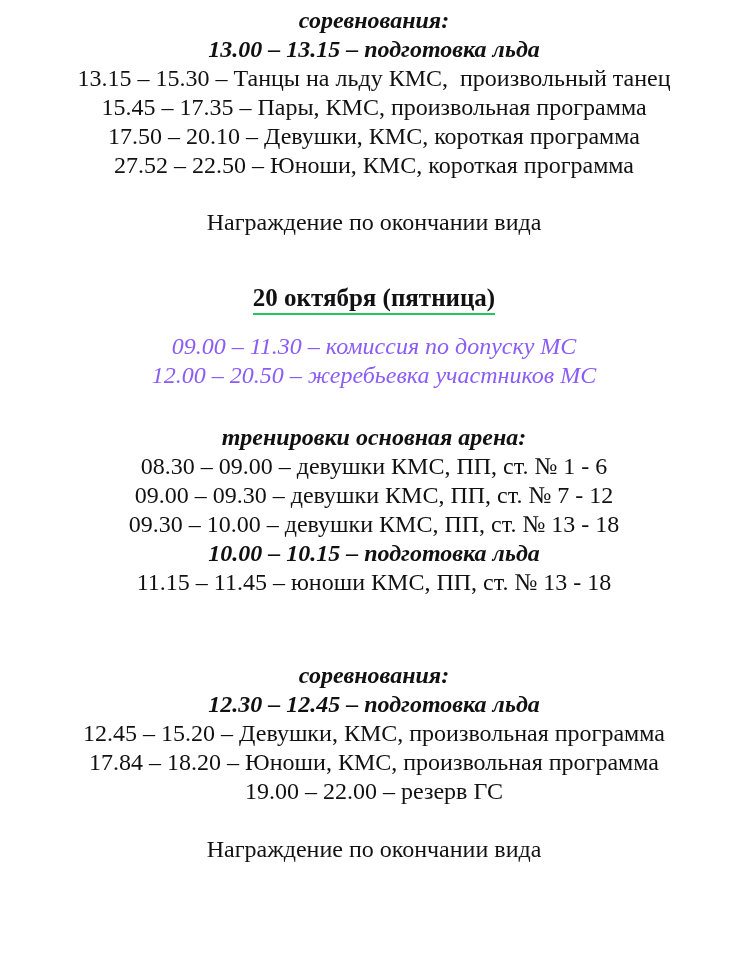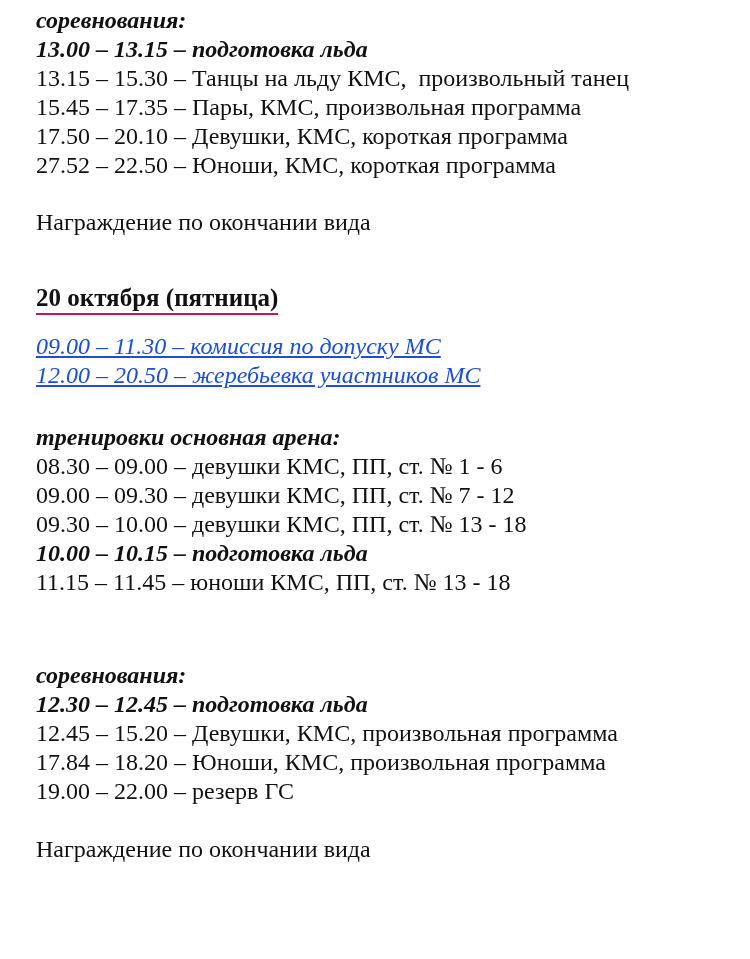--- a/index.html
+++ b/index.html
@@ -11,49 +11,49 @@
     width: 750px;
     height: 959px;
     overflow: hidden;
     color: #111111;
     font-family: "Liberation Serif", "DejaVu Serif", serif;
   }
   .page {
     box-sizing: border-box;
     width: 750px;
     height: 959px;
-    padding: 6px 20px 0 36px;
+    padding: 6px 20px 0 18px;
     background: #ffffff;
+    text-align: center;
   }
   .line {
     font-size: 24px;
     line-height: 29px;
     height: 29px;
     white-space: pre;
     color: #111111;
   }
   .bi {
     font-weight: bold;
     font-style: italic;
   }
   .it {
     font-style: italic;
-    color: #1d4ed8;
-    text-decoration: underline;
+    color: #8b5cf6;
   }
   .date-heading {
     font-size: 25px;
     line-height: 29px;
     height: 29px;
     font-weight: bold;
     white-space: pre;
   }
   .date-heading .underlined {
     display: inline-block;
-    border-bottom: 2px solid #be185d;
+    border-bottom: 2px solid #22c55e;
     padding-bottom: 1px;
   }
   .spacer-a { height: 28px; }
   .spacer-b { height: 46px; }
   .spacer-c { height: 20px; }
   .spacer-d { height: 33px; }
   .spacer-e { height: 64px; }
   .spacer-f { height: 29px; }
 </style>
 </head>

